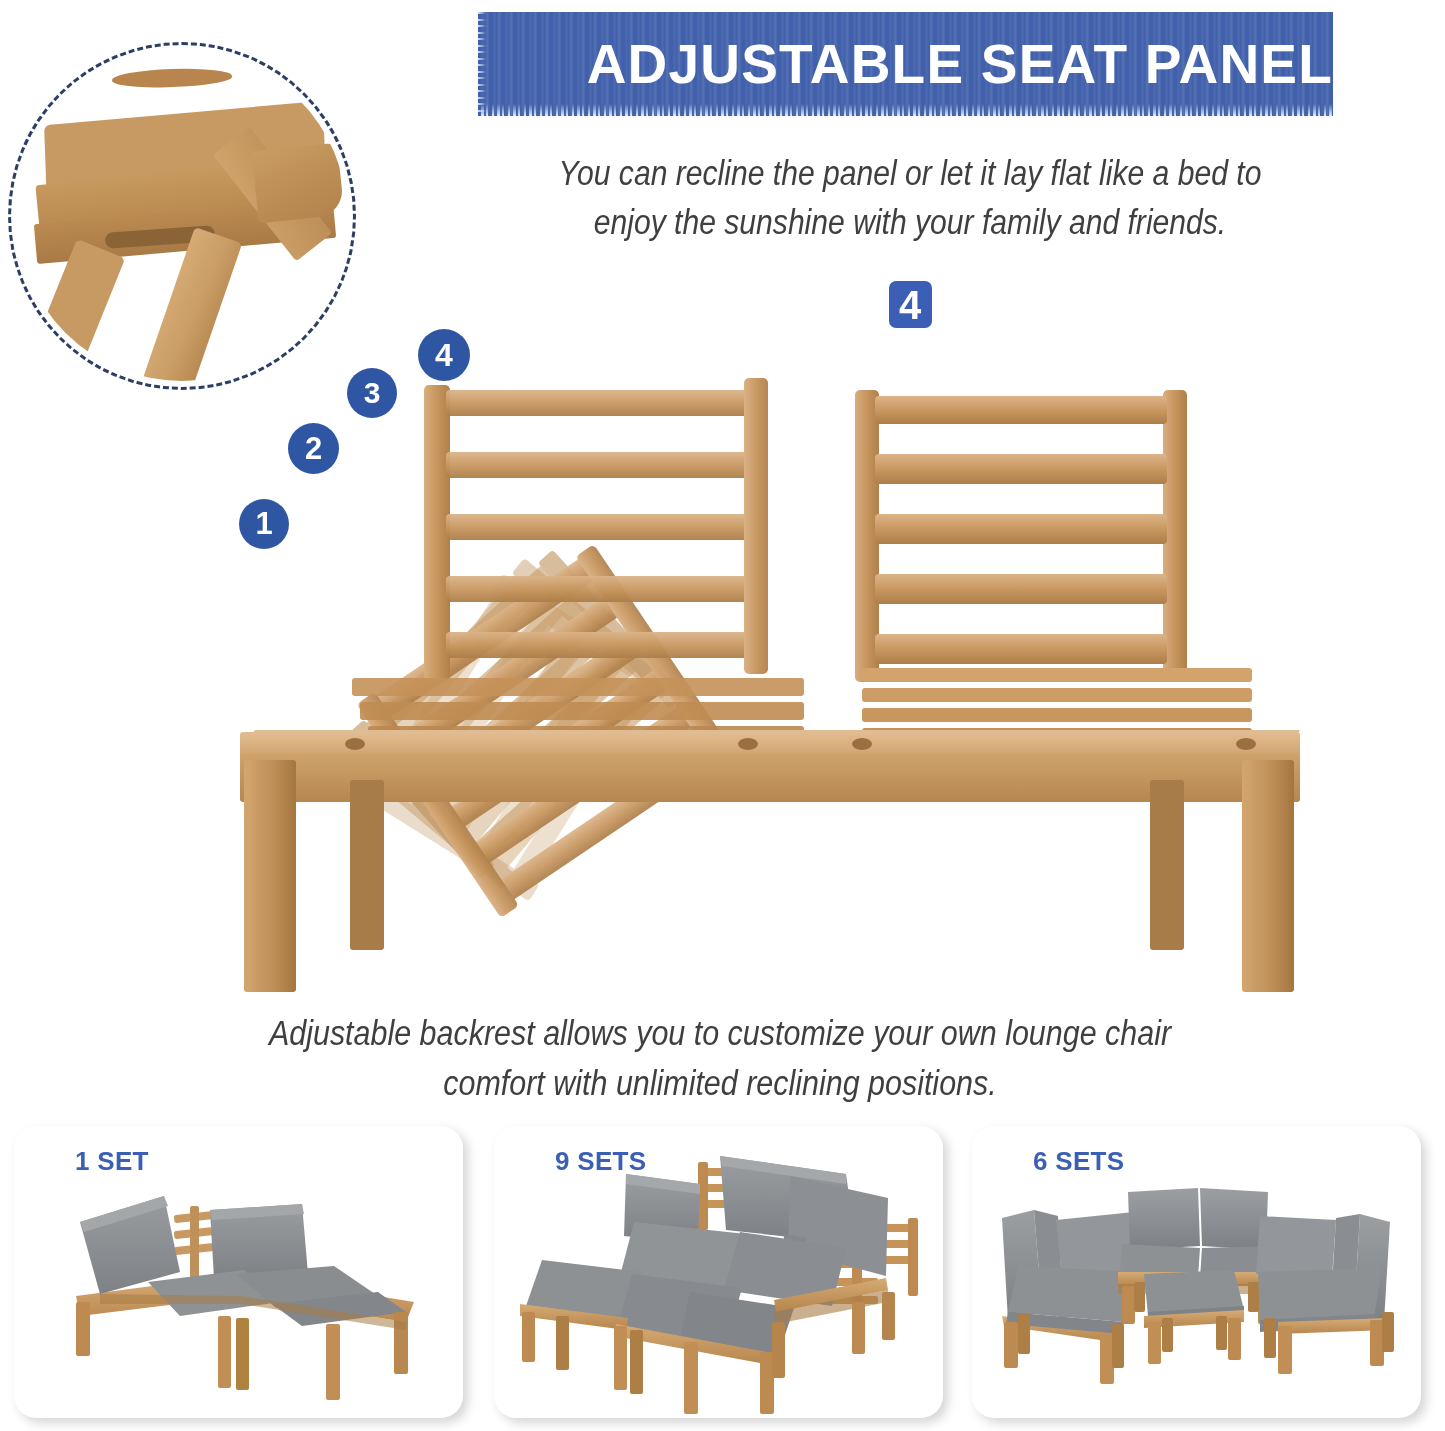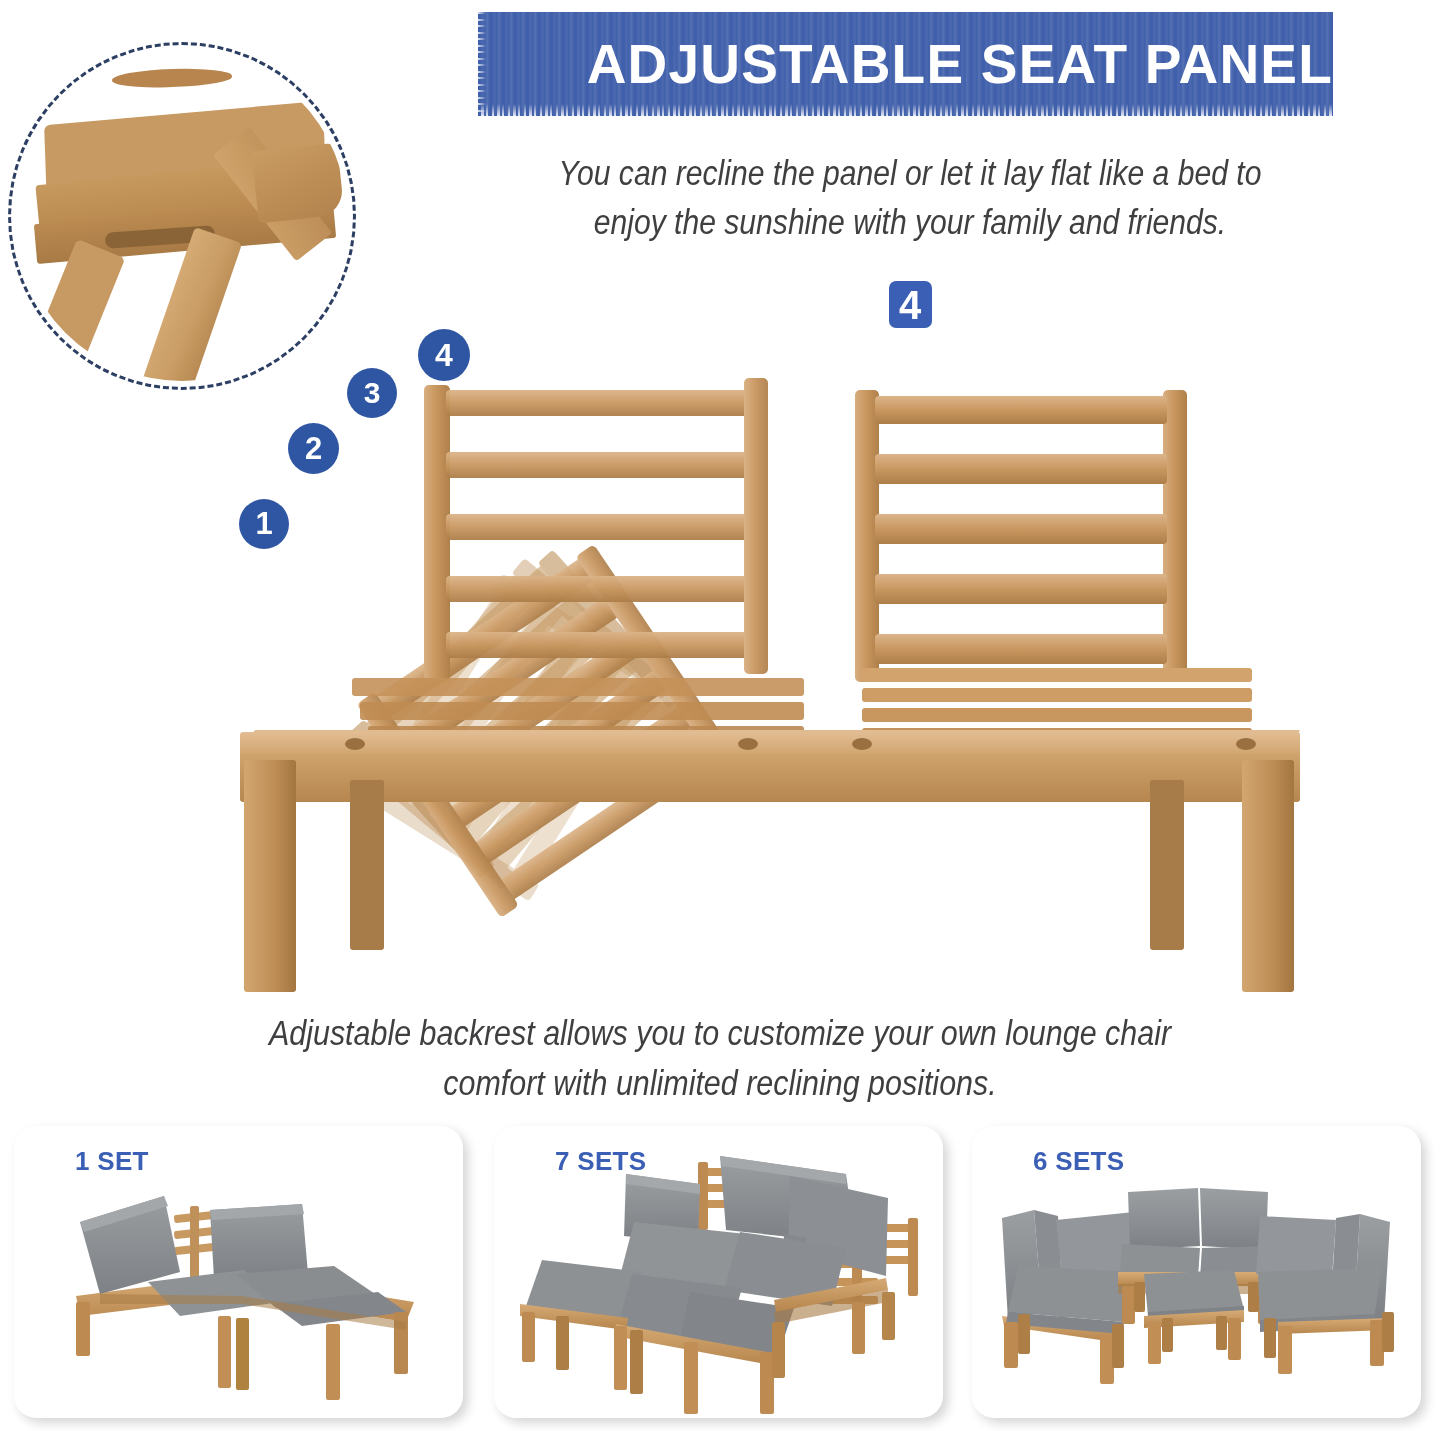--- a/index.html
+++ b/index.html
@@ -486,21 +486,21 @@
       <rect x="204" y="190" width="13" height="72" rx="2" fill="#c18f56"></rect>
       <rect x="222" y="192" width="13" height="72" rx="2" fill="#b0823f"></rect>
       <rect x="312" y="198" width="14" height="76" rx="2" fill="#c18f56"></rect>
       <rect x="380" y="186" width="14" height="62" rx="2" fill="#b98750"></rect>
 
       <path d="M 86 168 L 228 170 L 392 196 L 392 204 L 228 178 L 86 178 Z" fill="#a87b45" opacity="0.55"></path>
     </svg>
   </div>
 
   <div class="card card-2">
-    <span class="card-label">7 SETS</span>
+    <span class="card-label">9 SETS</span>
     <svg class="card-art" viewBox="0 0 449 292">
       <defs>
         <linearGradient id="c2w" x1="0" y1="0" x2="0" y2="1">
           <stop offset="0%" stop-color="#d6aa75"></stop>
             <stop offset="100%" stop-color="#b5854c"></stop>
         </linearGradient>
         <linearGradient id="c2g" x1="0" y1="0" x2="0" y2="1">
           <stop offset="0%" stop-color="#9b9ea1"></stop>
             <stop offset="100%" stop-color="#7c7f83"></stop>
         </linearGradient>

